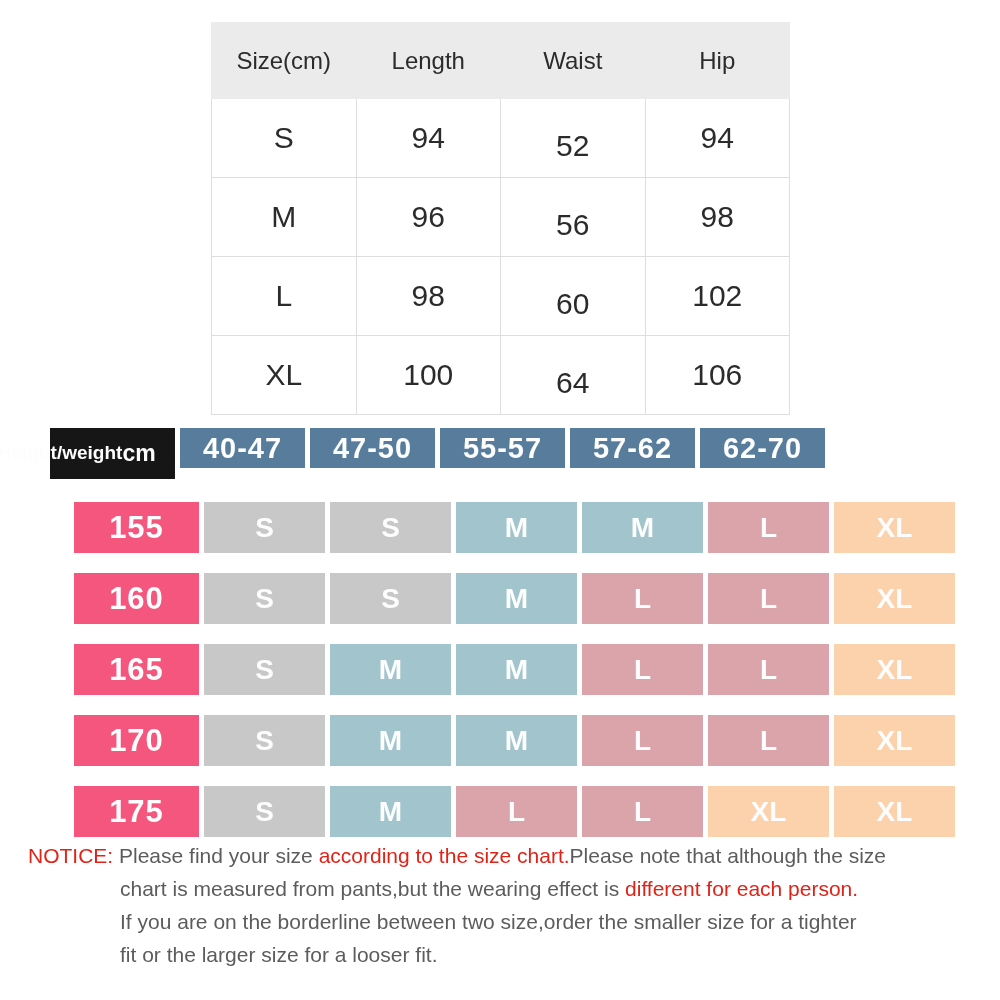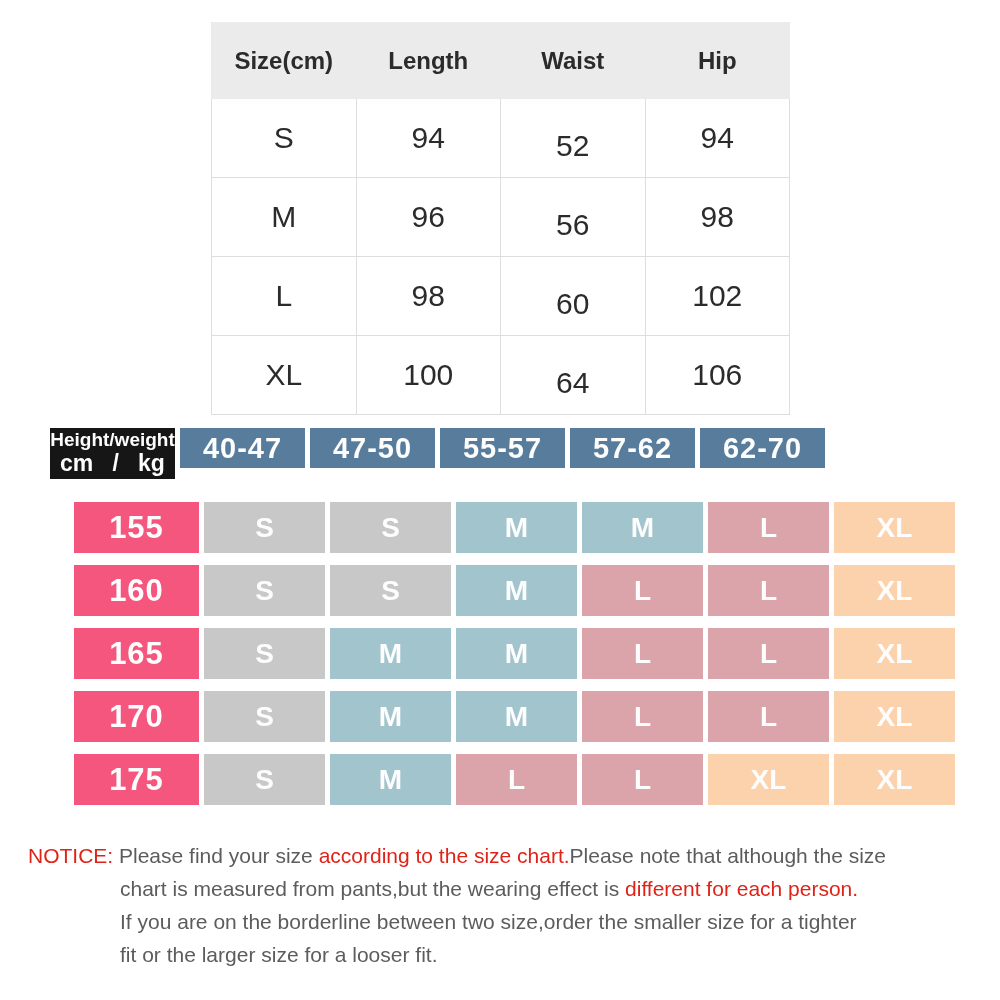--- a/index.html
+++ b/index.html
@@ -8,42 +8,42 @@
     font-family:"Liberation Sans", sans-serif;
   }
 
   
   #spec-table{
     position:absolute;left:211px;top:22px;width:579px;
     border-collapse:collapse;table-layout:fixed;
   }
   #spec-table th{
     height:73px;background:var(--spec_header_bg);
-    font-size:24px;font-weight:700;color:var(--spec_text);
+    font-size:24px;font-weight:400;color:var(--spec_text);
     border:1px solid var(--spec_header_bg);
     margin-left:12px;
   }
   #spec-table td{
     height:78px;padding:0;border:1px solid var(--spec_border);
     text-align:center;vertical-align:middle;
     font-size:30px;color:var(--spec_text);
   }
   #spec-table td.lower{padding-top:15px;height:63px;}
 
   
   #matrix{position:absolute;left:50px;top:428px;width:905px;}
   .mgrid{display:grid;grid-template-columns:125px repeat(6,1fr);column-gap:5px;}
   #matrix-header{margin-bottom:23px;}
-  .mrow{margin-bottom:12px;padding-left:24px;}
+  .mrow{margin-bottom:20px;padding-left:24px;}
   .mcell{
     height:51px;display:flex;align-items:center;justify-content:center;
     color:var(--cell_text);font-weight:bold;font-size:28px;
   }
   .mhead{height:40px;background:var(--matrix_header_blue);font-size:29px;letter-spacing:1px;}
-  .corner{background:var(--corner_black);flex-direction:column;line-height:1.1;}
+  .corner{background:var(--corner_black);flex-direction:row;line-height:1.1;}
   .corner .l1{font-size:19px;}
   .corner .l2{font-size:23px;white-space:pre;}
   .mlabel{background:var(--row_label_pink);font-size:31px;letter-spacing:1px;}
   .c-gray {background:var(--cell_gray);}
   .c-blue {background:var(--cell_blue);}
   .c-rose {background:var(--cell_rose);}
   .c-peach{background:var(--cell_peach);}
 
   
   #notice{

